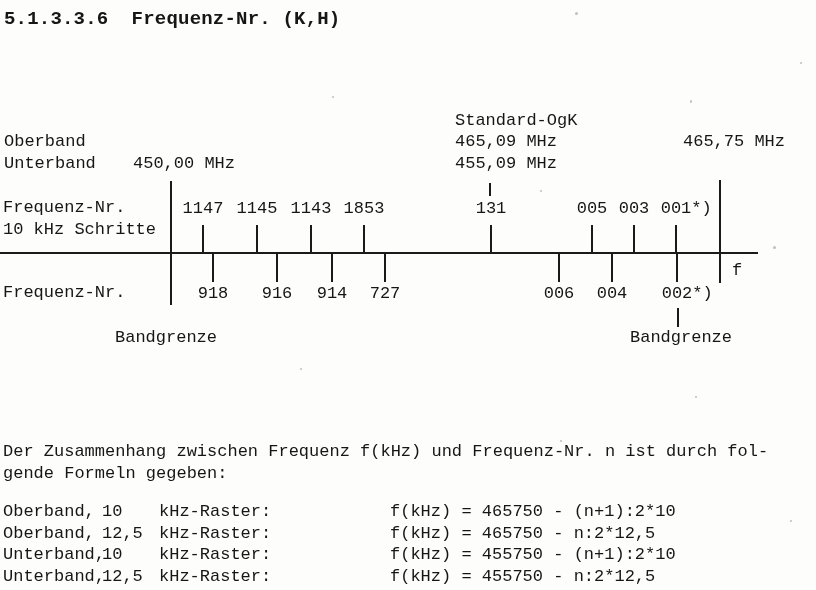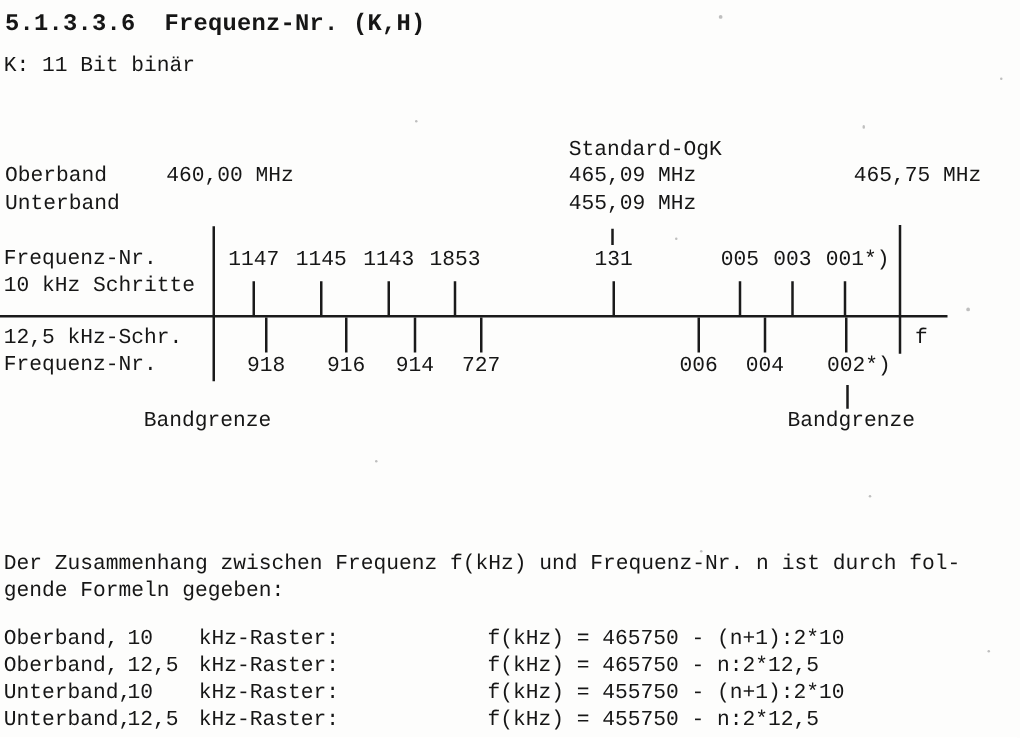--- a/index.html
+++ b/index.html
@@ -27,41 +27,39 @@
   .f-raster{width:57px;}
   .f-unit{width:231px;}
   .noise{position:absolute;background:#8c8c8c;border-radius:50%;opacity:.55;}
 </style>
 </head>
 <body>
 
 <div class="page">
 
   <div class="abs title" style="left:4px;top:8px;">5.1.3.3.6  Frequenz-Nr. (K,H)</div>
-  <div class="abs" style="left:3px;top:44px;">K: 11 Bit binär</div>
 
   <div class="abs" style="left:455px;top:111px;">Standard-OgK</div>
 
   <div class="abs" style="left:4px;top:132px;">Oberband</div>
-  <div class="abs" style="left:133px;top:132px;">460,00 MHz</div>
   <div class="abs" style="left:455px;top:132px;">465,09 MHz</div>
   <div class="abs" style="left:683px;top:132px;">465,75 MHz</div>
 
   <div class="abs" style="left:4px;top:154px;">Unterband</div>
+  <div class="abs" style="left:133px;top:154px;">450,00 MHz</div>
   <div class="abs" style="left:455px;top:154px;">455,09 MHz</div>
 
   <div class="vline" style="left:170px;top:181px;height:124px;"></div>
   <div class="vline" style="left:719px;top:180px;height:103px;"></div>
   <div class="vline" style="left:489px;top:183px;height:13px;"></div>
   <div class="hline" style="left:0;top:252px;width:758px;"></div>
   <div class="vline" style="left:677px;top:308px;height:19px;"></div>
 
   <div class="abs" style="left:3px;top:198px;">Frequenz-Nr.</div>
   <div class="abs" style="left:3px;top:220px;">10 kHz Schritte</div>
-  <div class="abs" style="left:3px;top:261px;">12,5 kHz-Schr.</div>
   <div class="abs" style="left:3px;top:283px;">Frequenz-Nr.</div>
   <div class="abs" style="left:732px;top:261px;">f</div>
 
   <div class="abs" style="left:115px;top:328px;">Bandgrenze</div>
   <div class="abs" style="left:630px;top:328px;">Bandgrenze</div>
 
   <div id="diagram-layer">
       <div class="tick tick-up" style="left: 202px;"></div>
       <div class="tick-label tick-label-up" style="left: 182.6px;">1147</div>
       <div class="tick tick-up" style="left: 256px;"></div>

